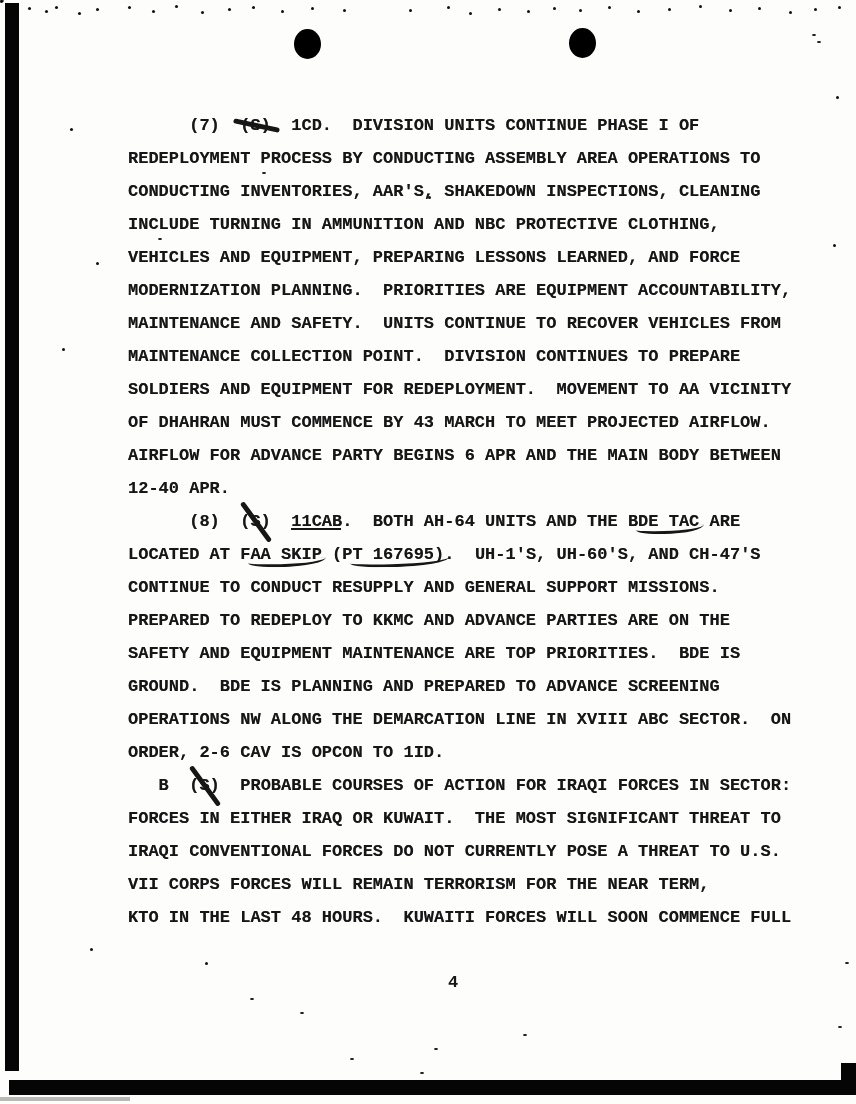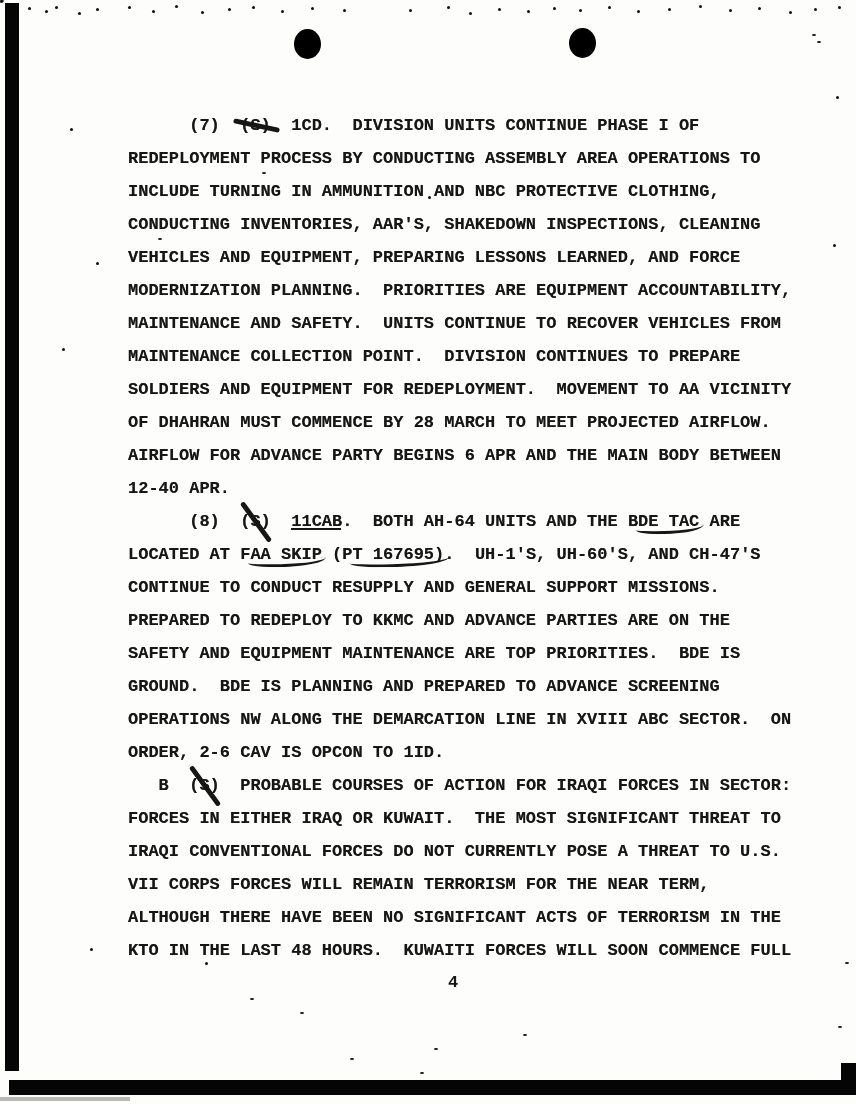--- a/index.html
+++ b/index.html
@@ -100,46 +100,45 @@
   <div class="bar-corner"></div>
   <div class="bar-sliver"></div>
 
   <div class="punch punch-1"></div>
   <div class="punch punch-2"></div>
 
   <div class="doc-text">
       <div class="para">
         <div class="line"><span class="seg">      (7)  </span><span class="seg strike">(S)</span><span class="seg">  1CD.  DIVISION UNITS CONTINUE PHASE I OF</span></div>
         <div class="line"><span class="seg">REDEPLOYMENT PROCESS BY CONDUCTING ASSEMBLY AREA OPERATIONS TO</span></div>
+        <div class="line"><span class="seg">CONDUCTING INVENTORIES, AAR'S, SHAKEDOWN INSPECTIONS, CLEANING</span></div>
         <div class="line"><span class="seg">INCLUDE TURNING IN AMMUNITION AND NBC PROTECTIVE CLOTHING,</span></div>
-        <div class="line"><span class="seg">CONDUCTING INVENTORIES, AAR'S, SHAKEDOWN INSPECTIONS, CLEANING</span></div>
         <div class="line"><span class="seg">VEHICLES AND EQUIPMENT, PREPARING LESSONS LEARNED, AND FORCE</span></div>
         <div class="line"><span class="seg">MODERNIZATION PLANNING.  PRIORITIES ARE EQUIPMENT ACCOUNTABILITY,</span></div>
         <div class="line"><span class="seg">MAINTENANCE AND SAFETY.  UNITS CONTINUE TO RECOVER VEHICLES FROM</span></div>
         <div class="line"><span class="seg">MAINTENANCE COLLECTION POINT.  DIVISION CONTINUES TO PREPARE</span></div>
         <div class="line"><span class="seg">SOLDIERS AND EQUIPMENT FOR REDEPLOYMENT.  MOVEMENT TO AA VICINITY</span></div>
-        <div class="line"><span class="seg">OF DHAHRAN MUST COMMENCE BY 28 MARCH TO MEET PROJECTED AIRFLOW.</span></div>
+        <div class="line"><span class="seg">OF DHAHRAN MUST COMMENCE BY 43 MARCH TO MEET PROJECTED AIRFLOW.</span></div>
         <div class="line"><span class="seg">AIRFLOW FOR ADVANCE PARTY BEGINS 6 APR AND THE MAIN BODY BETWEEN</span></div>
         <div class="line"><span class="seg">12-40 APR.</span></div>
       </div>
       <div class="para">
         <div class="line"><span class="seg">      (8)  </span><span class="seg slash">(S)</span><span class="seg">  </span><span class="seg u">11CAB</span><span class="seg">.  BOTH AH-64 UNITS AND THE B</span><span class="seg uh">DE TAC</span><span class="seg"> ARE</span></div>
         <div class="line"><span class="seg">LOCATED AT F</span><span class="seg uh">AA SKIP</span><span class="seg"> (P</span><span class="seg uh">T 167695)</span><span class="seg">.  UH-1'S, UH-60'S, AND CH-47'S</span></div>
         <div class="line"><span class="seg">CONTINUE TO CONDUCT RESUPPLY AND GENERAL SUPPORT MISSIONS.</span></div>
         <div class="line"><span class="seg">PREPARED TO REDEPLOY TO KKMC AND ADVANCE PARTIES ARE ON THE</span></div>
         <div class="line"><span class="seg">SAFETY AND EQUIPMENT MAINTENANCE ARE TOP PRIORITIES.  BDE IS</span></div>
         <div class="line"><span class="seg">GROUND.  BDE IS PLANNING AND PREPARED TO ADVANCE SCREENING</span></div>
         <div class="line"><span class="seg">OPERATIONS NW ALONG THE DEMARCATION LINE IN XVIII ABC SECTOR.  ON</span></div>
         <div class="line"><span class="seg">ORDER, 2-6 CAV IS OPCON TO 1ID.</span></div>
       </div>
       <div class="para">
         <div class="line"><span class="seg">   B  </span><span class="seg slash">(S)</span><span class="seg">  PROBABLE COURSES OF ACTION FOR IRAQI FORCES IN SECTOR:</span></div>
         <div class="line"><span class="seg">FORCES IN EITHER IRAQ OR KUWAIT.  THE MOST SIGNIFICANT THREAT TO</span></div>
         <div class="line"><span class="seg">IRAQI CONVENTIONAL FORCES DO NOT CURRENTLY POSE A THREAT TO U.S.</span></div>
         <div class="line"><span class="seg">VII CORPS FORCES WILL REMAIN TERRORISM FOR THE NEAR TERM,</span></div>
-        <div class="line"><span class="seg">ALTHOUGH THERE HAVE BEEN NO SIGNIFICANT ACTS OF TERRORISM IN THE</span></div>
         <div class="line"><span class="seg">KTO IN THE LAST 48 HOURS.  KUWAITI FORCES WILL SOON COMMENCE FULL</span></div>
       </div>
     </div>
 
   <div class="page-number">4</div>
 
 </div>
 
 </body></html>

